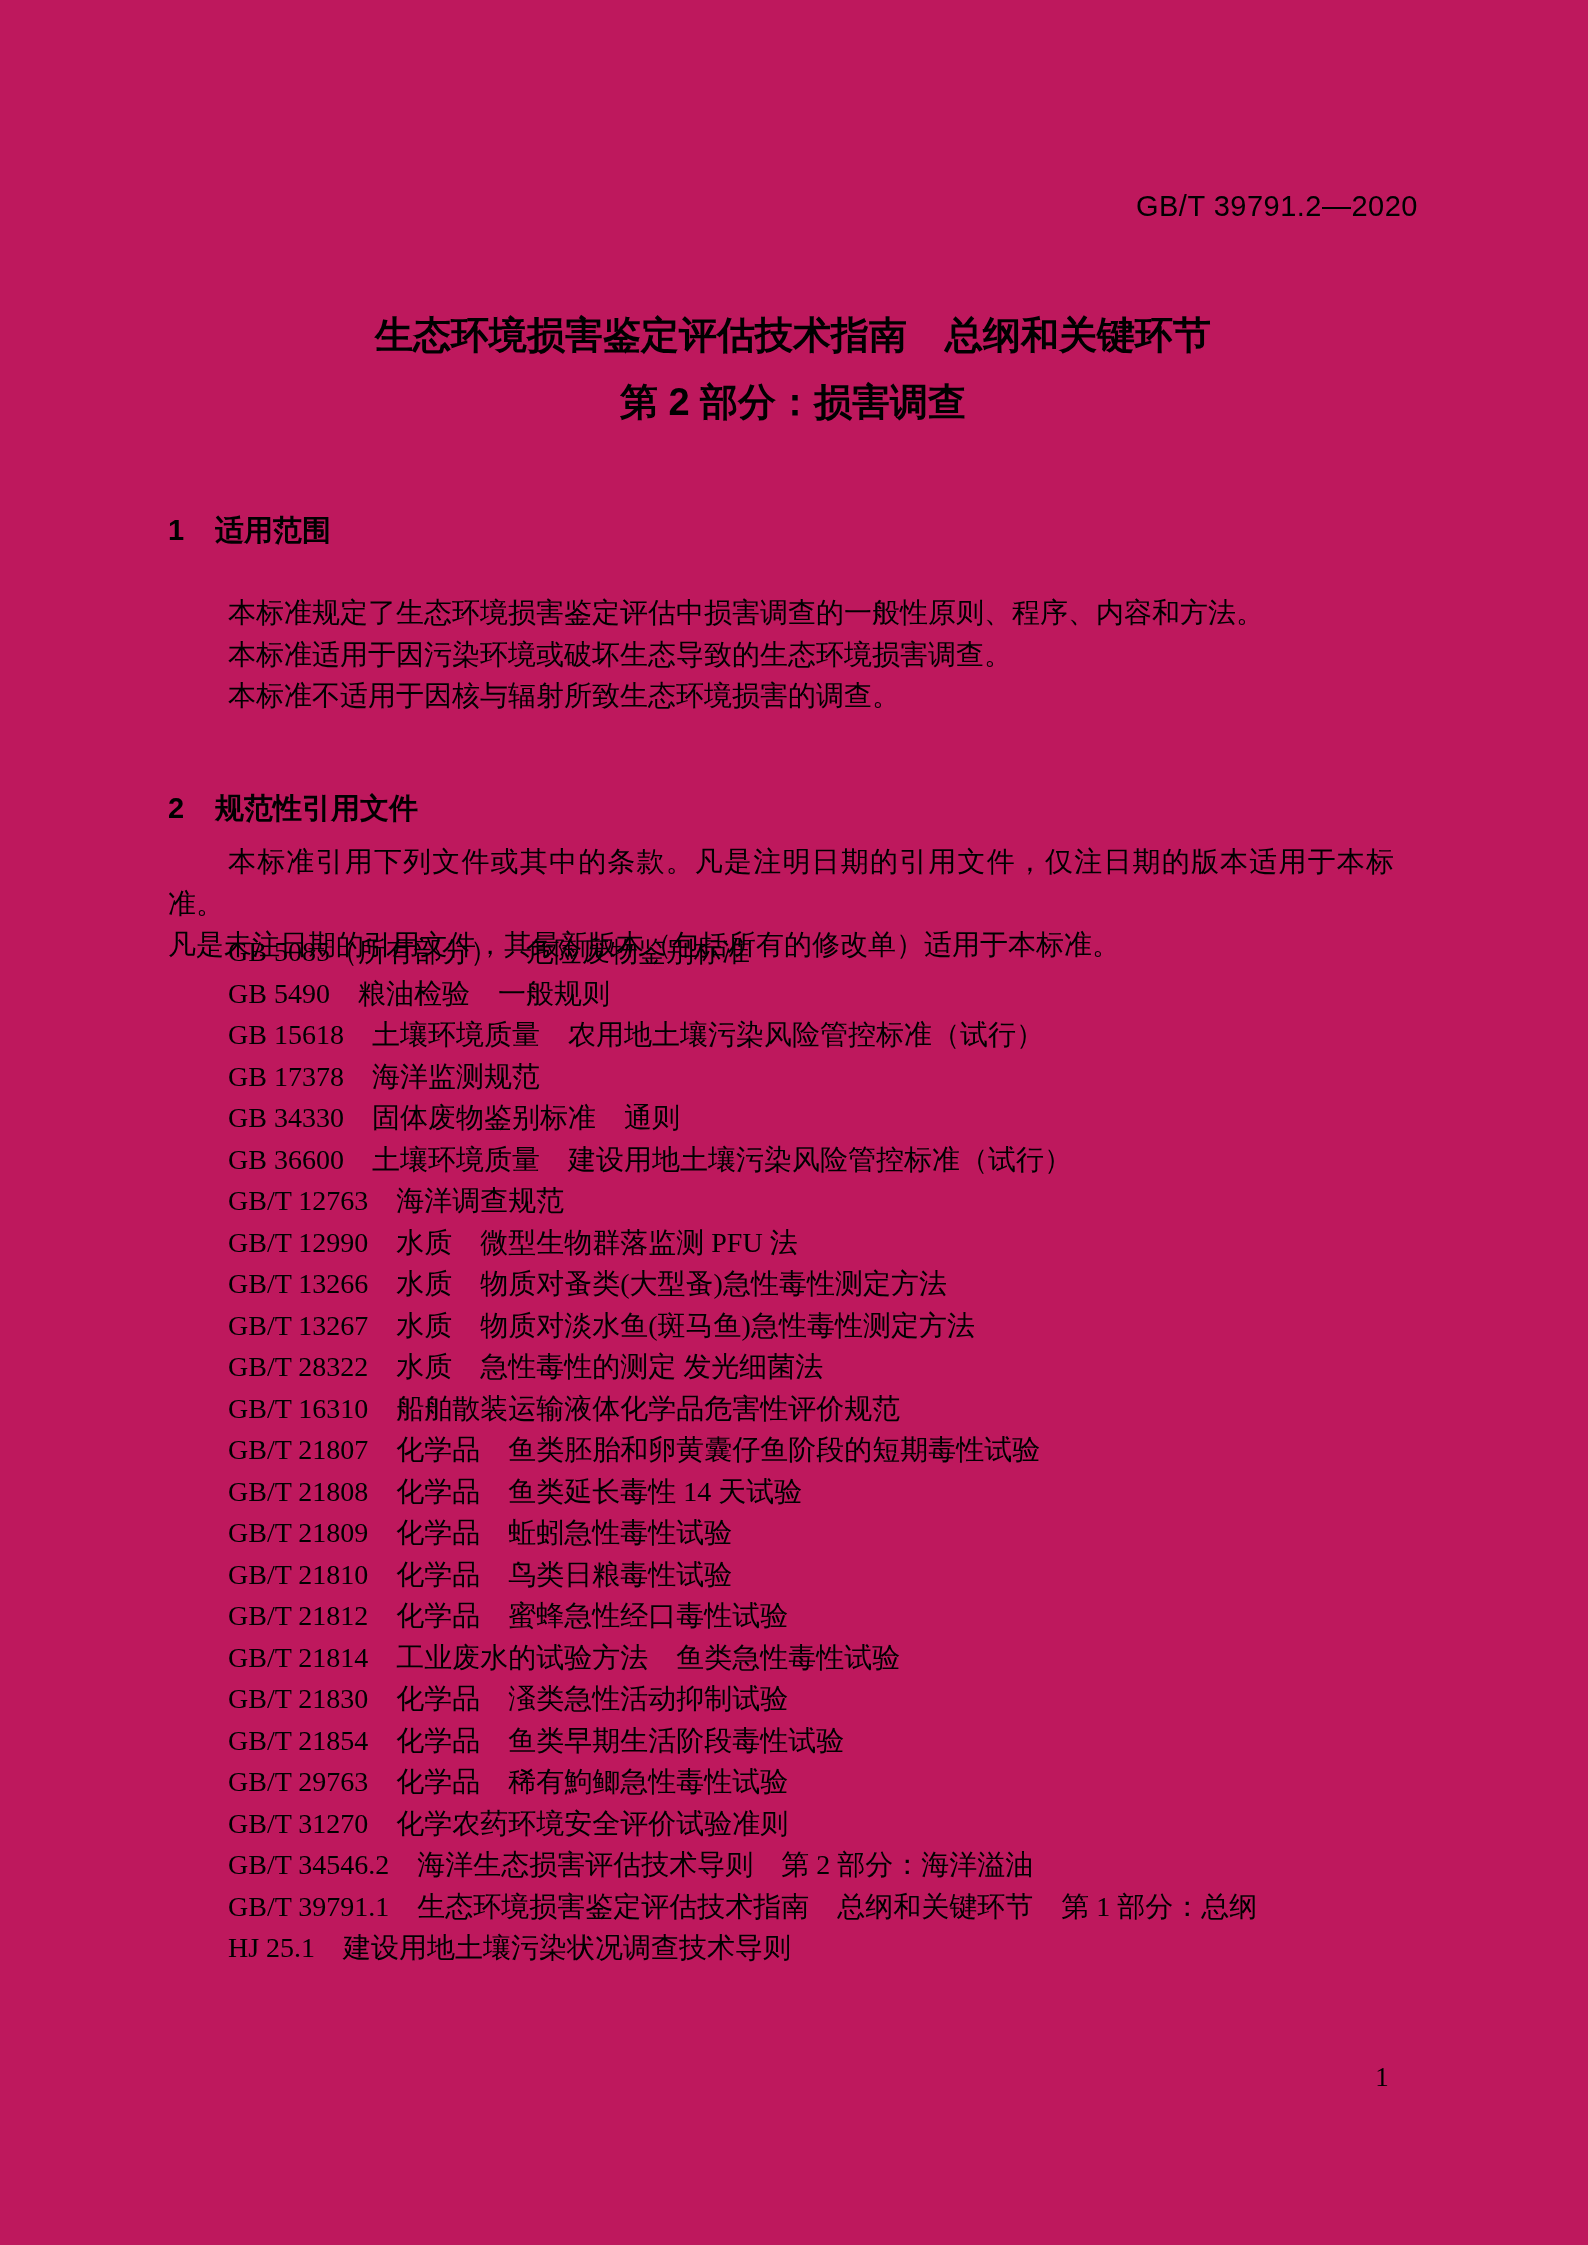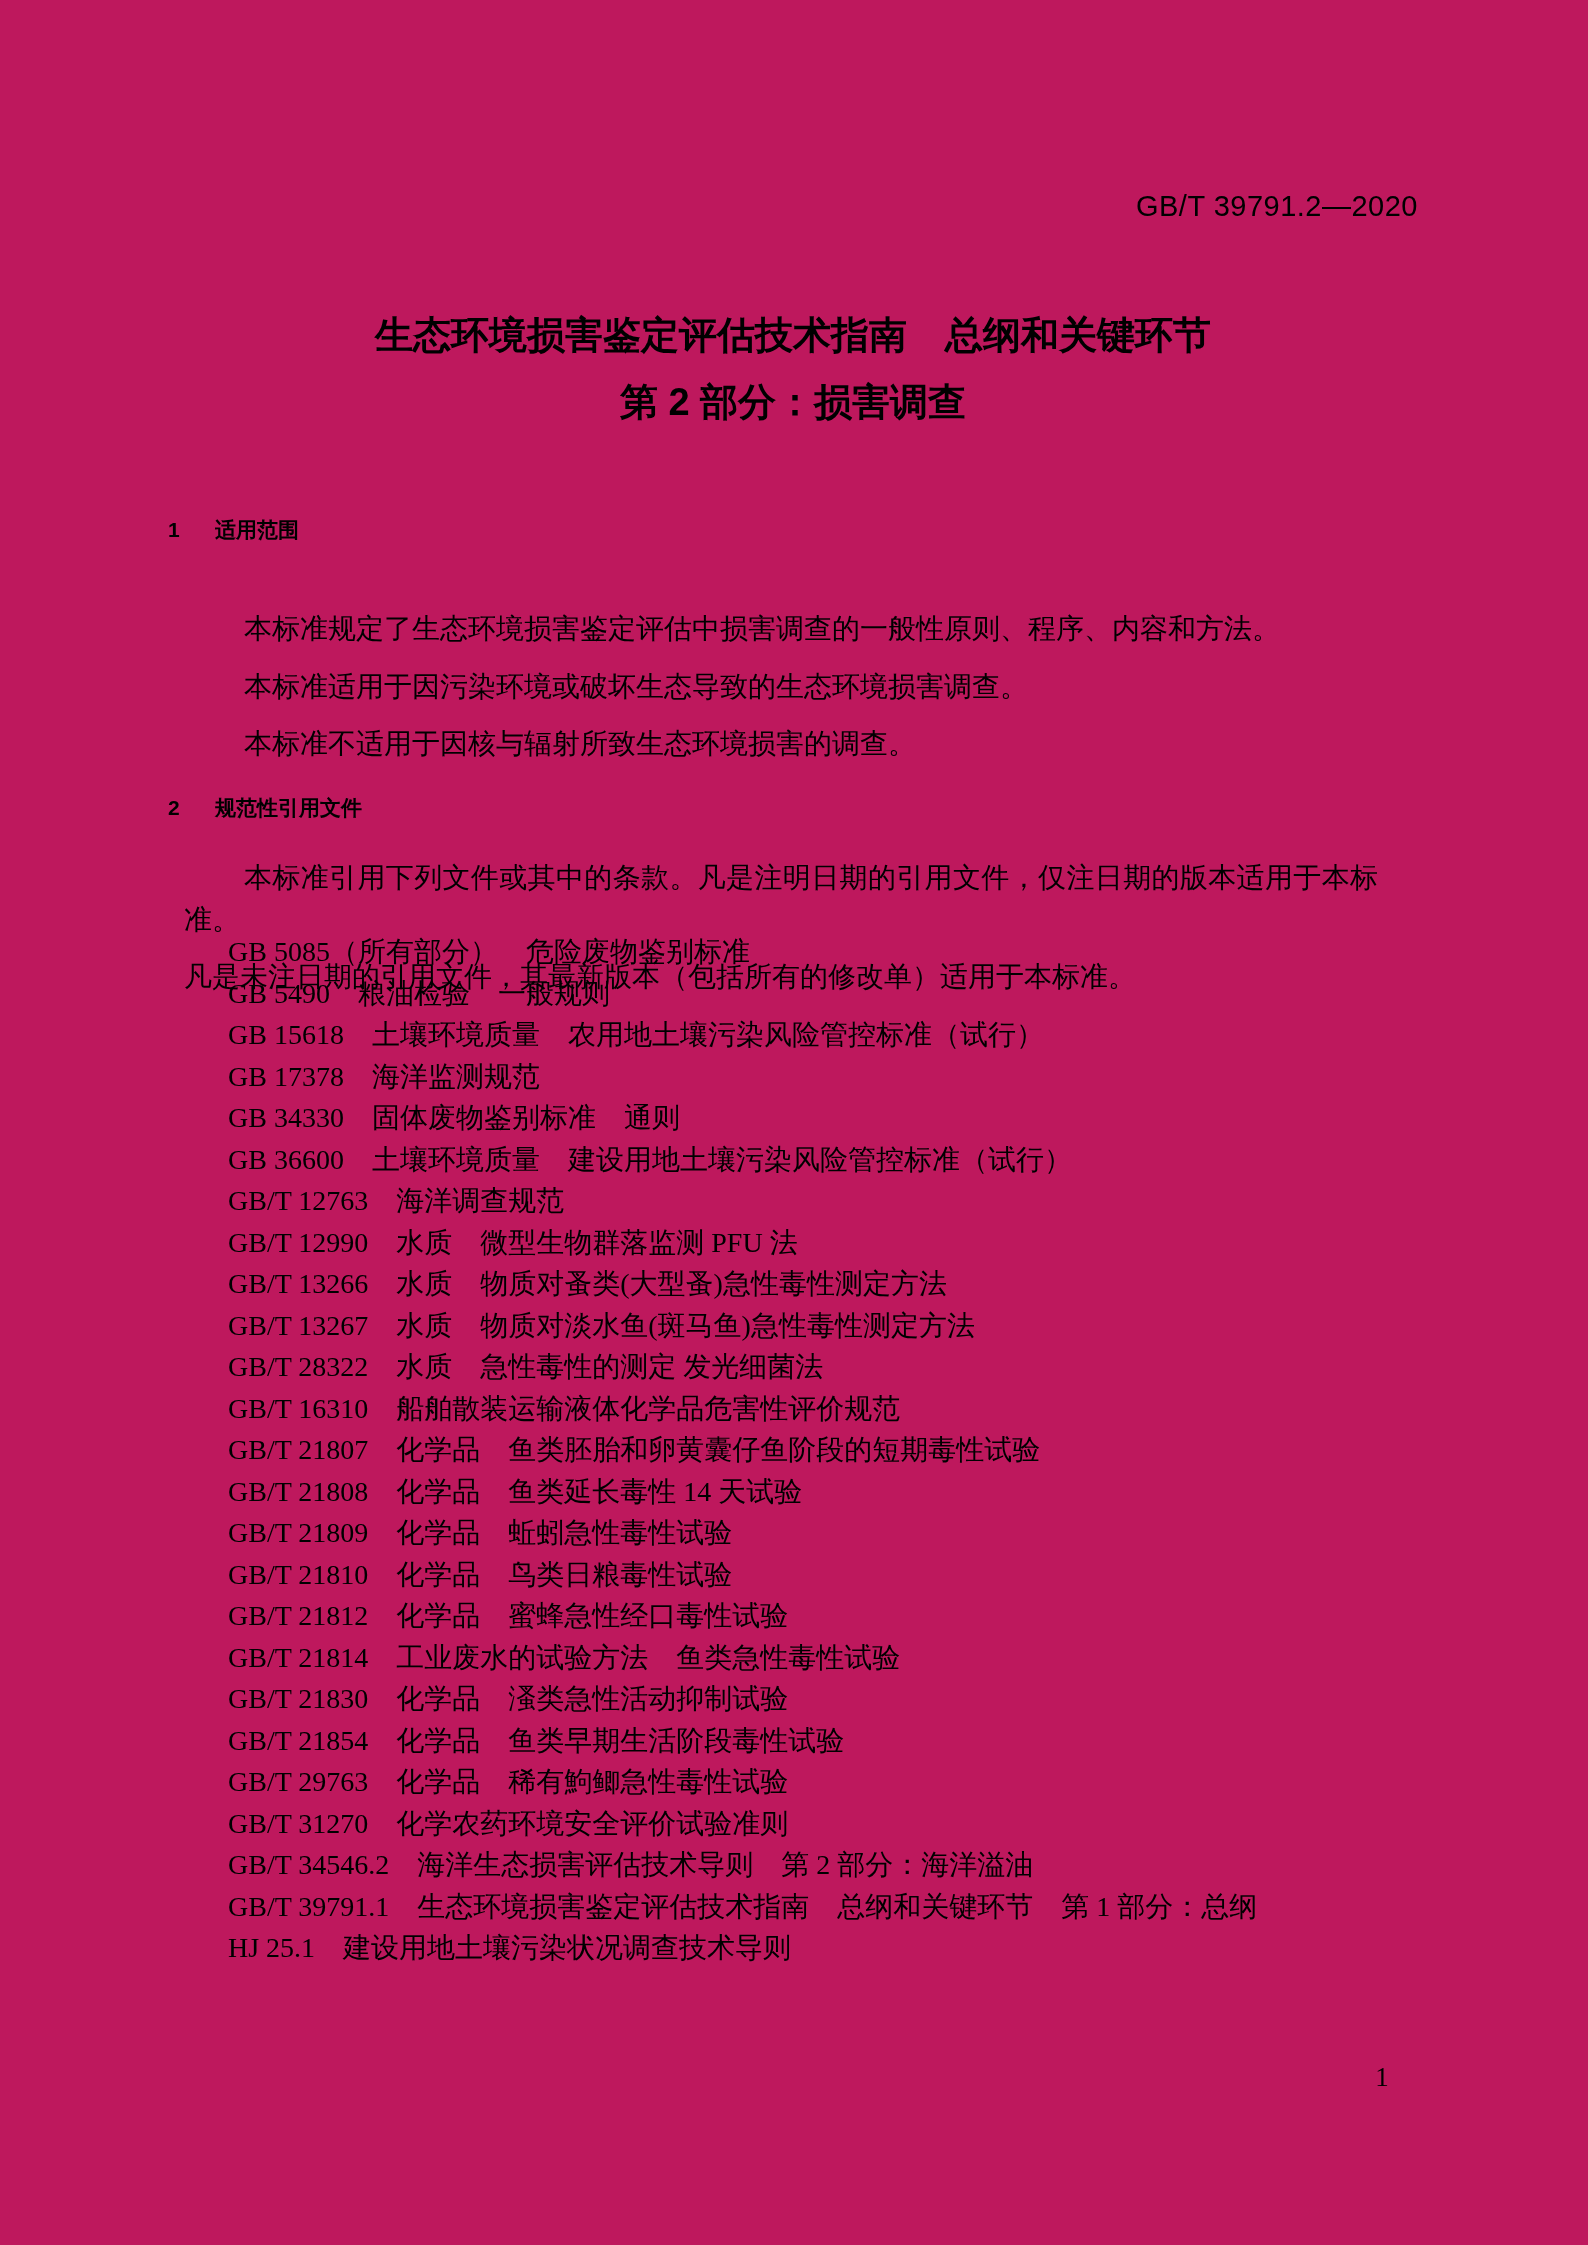--- a/index.html
+++ b/index.html
@@ -33,41 +33,41 @@
     color:#000;
     white-space:nowrap;
   }
   .doc-title.line1 { top:310px; }
   .doc-title.line2 { top:377px; }
   .sec-heading {
     position:absolute;
     left:168px;
     font-family:"Liberation Sans", sans-serif;
     font-weight:bold;
-    font-size:21px;
+    font-size:29px;
     line-height:32px;
     color:#000;
   }
   .sec-heading .sec-num {
     display:inline-block;
     min-width:47px;
   }
   .sec-heading.sec1 { top:514px; }
   .sec-heading.sec2 { top:760px;margin-top:32px; }
   .body-block {
     position:absolute;
     left:168px;
     width:1226px;
     font-family:"Liberation Serif", serif;
     font-size:28px;
     line-height:41.5px;
     text-align:justify;
     color:#000;
   }
-  .body-block p { margin:16px; }
+  .body-block p { margin:0; }
   .body-block p.indent { text-indent:60px; }
   .block-scope  { top:592px; }
   .block-refsintro { top:841px; }
   .refs-list {
     position:absolute;
     left:168px;
     top:931px;
     width:1260px;
     font-family:"Liberation Serif", serif;
     font-size:28px;

